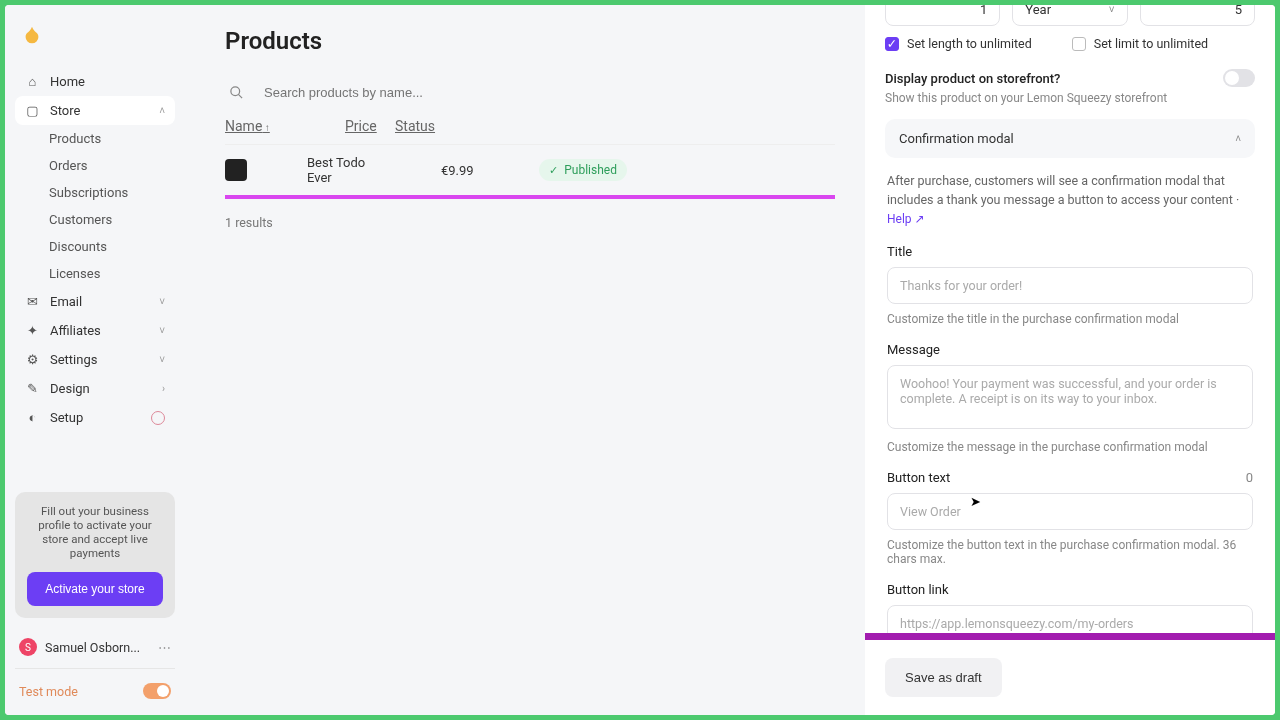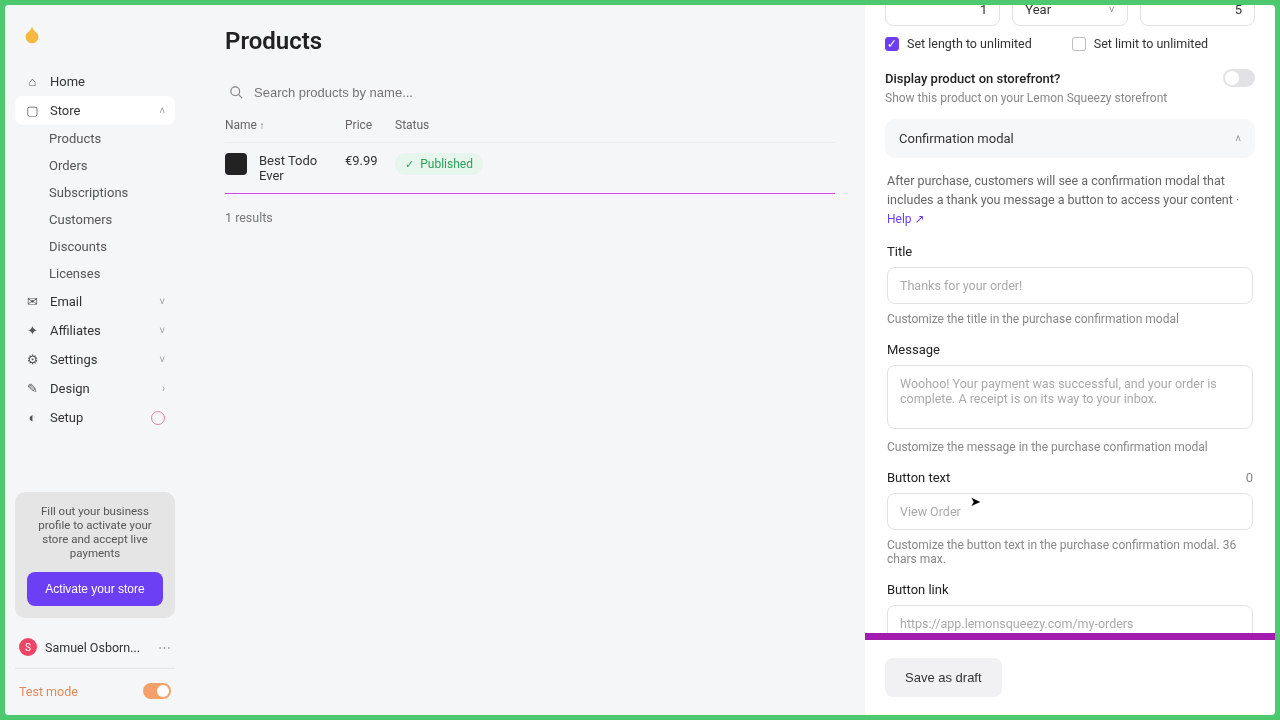--- a/index.html
+++ b/index.html
@@ -60,28 +60,28 @@
   .user-name{ font-size:12.5px; color:#333; flex:1; white-space:nowrap; overflow:hidden; text-overflow:ellipsis;}
   .user-more{ color:#888; cursor:pointer;}
   .test-row{ display:flex; align-items:center; padding:4px;}
   .test-label{ color:#e08a5a; font-size:12.5px; flex:1;}
   .toggle{ width:28px;height:16px;border-radius:10px;background:#f3a06b;position:relative;cursor:pointer;}
   .toggle::after{content:"";position:absolute;right:2px;top:2px;width:12px;height:12px;background:#fff;border-radius:50%;}
 
   .main { flex:1; background:#f5f6f8; padding: 22px 30px 0 40px; overflow:hidden;}
   .page-title{ font-size:24px; font-weight:600; color:#222; margin-bottom:22px;}
   .search-bar{
-    display:flex;align-items:flex-start;gap:10px; padding:8px 4px; font-size:13px; color:#888;
+    display:flex;align-items:flex-start;gap:20px; padding:8px 4px; font-size:13px; color:#888;
   }
   .search-bar .sicon{ width:15px;height:15px;}
-  .table-head{ display:flex; padding:10px 0; font-size:12px; color:#666; border-bottom:1px solid #eee;}
+  .table-head{ display:flex; padding:10px 0; font-size:14px; color:#666; border-bottom:1px solid #eee;text-decoration:underline;}
   .col-name{ width:120px;}
   .col-price{ width:50px;}
   .col-status{ width:100px;}
-  .table-row{ display:flex; align-items:flex-start; padding:10px 0; font-size:13px; border-bottom:1px solid #d946ef;}
+  .table-row{ display:flex; align-items:center; padding:10px 0; font-size:13px; border-bottom:4px solid #d946ef;gap:48px;}
   .row-thumb{ width:22px;height:22px;background:#222;border-radius:4px;margin-right:12px;}
   .row-name{ width:86px;}
   .row-price{ width:50px;}
   .status-badge{
     display:inline-flex;align-items:center;gap:6px; background:#e6f6ec; color:#2e9e5b;
     font-size:12px; padding:4px 10px; border-radius:12px;
   }
   .status-badge::before{ content:"✓"; font-size:11px;}
   .results-count{ color:#777; font-size:12.5px; padding:16px 0;}
 

